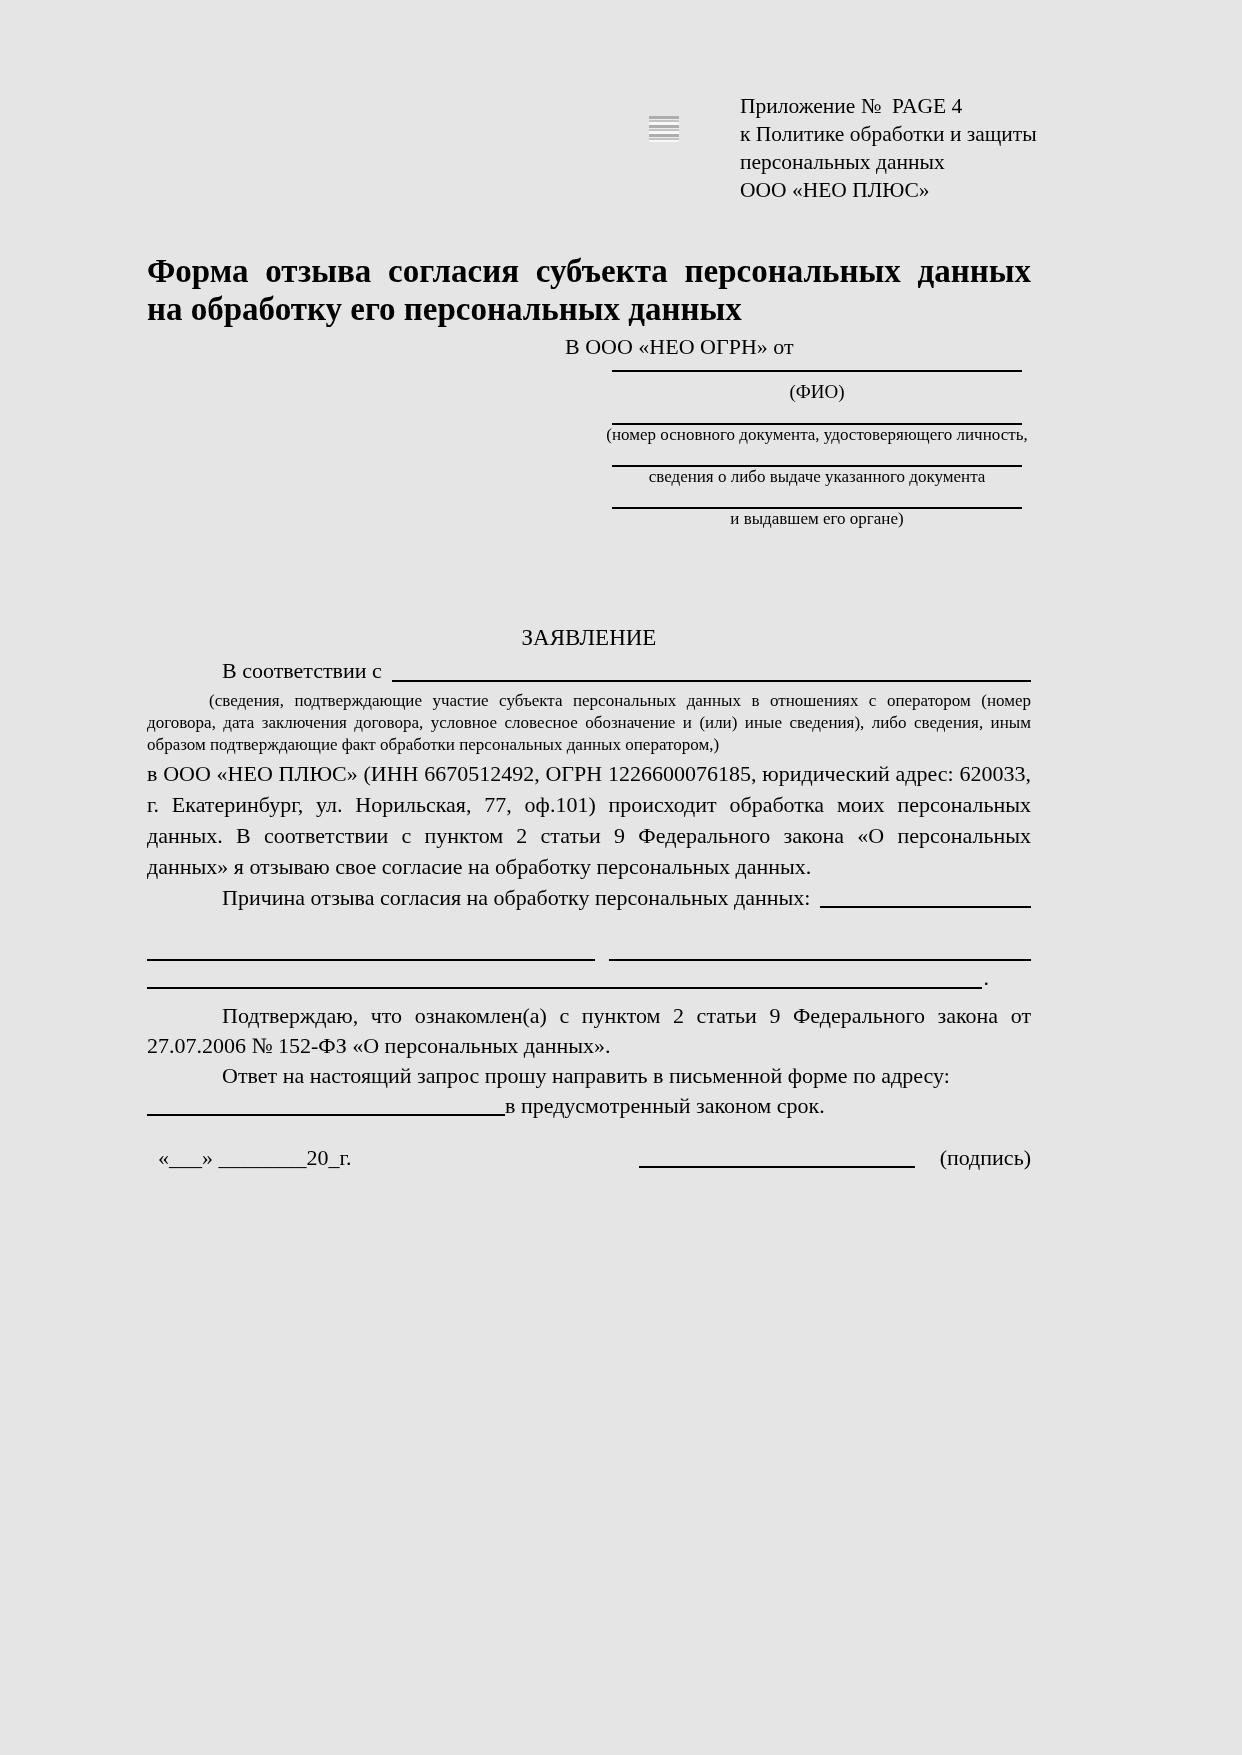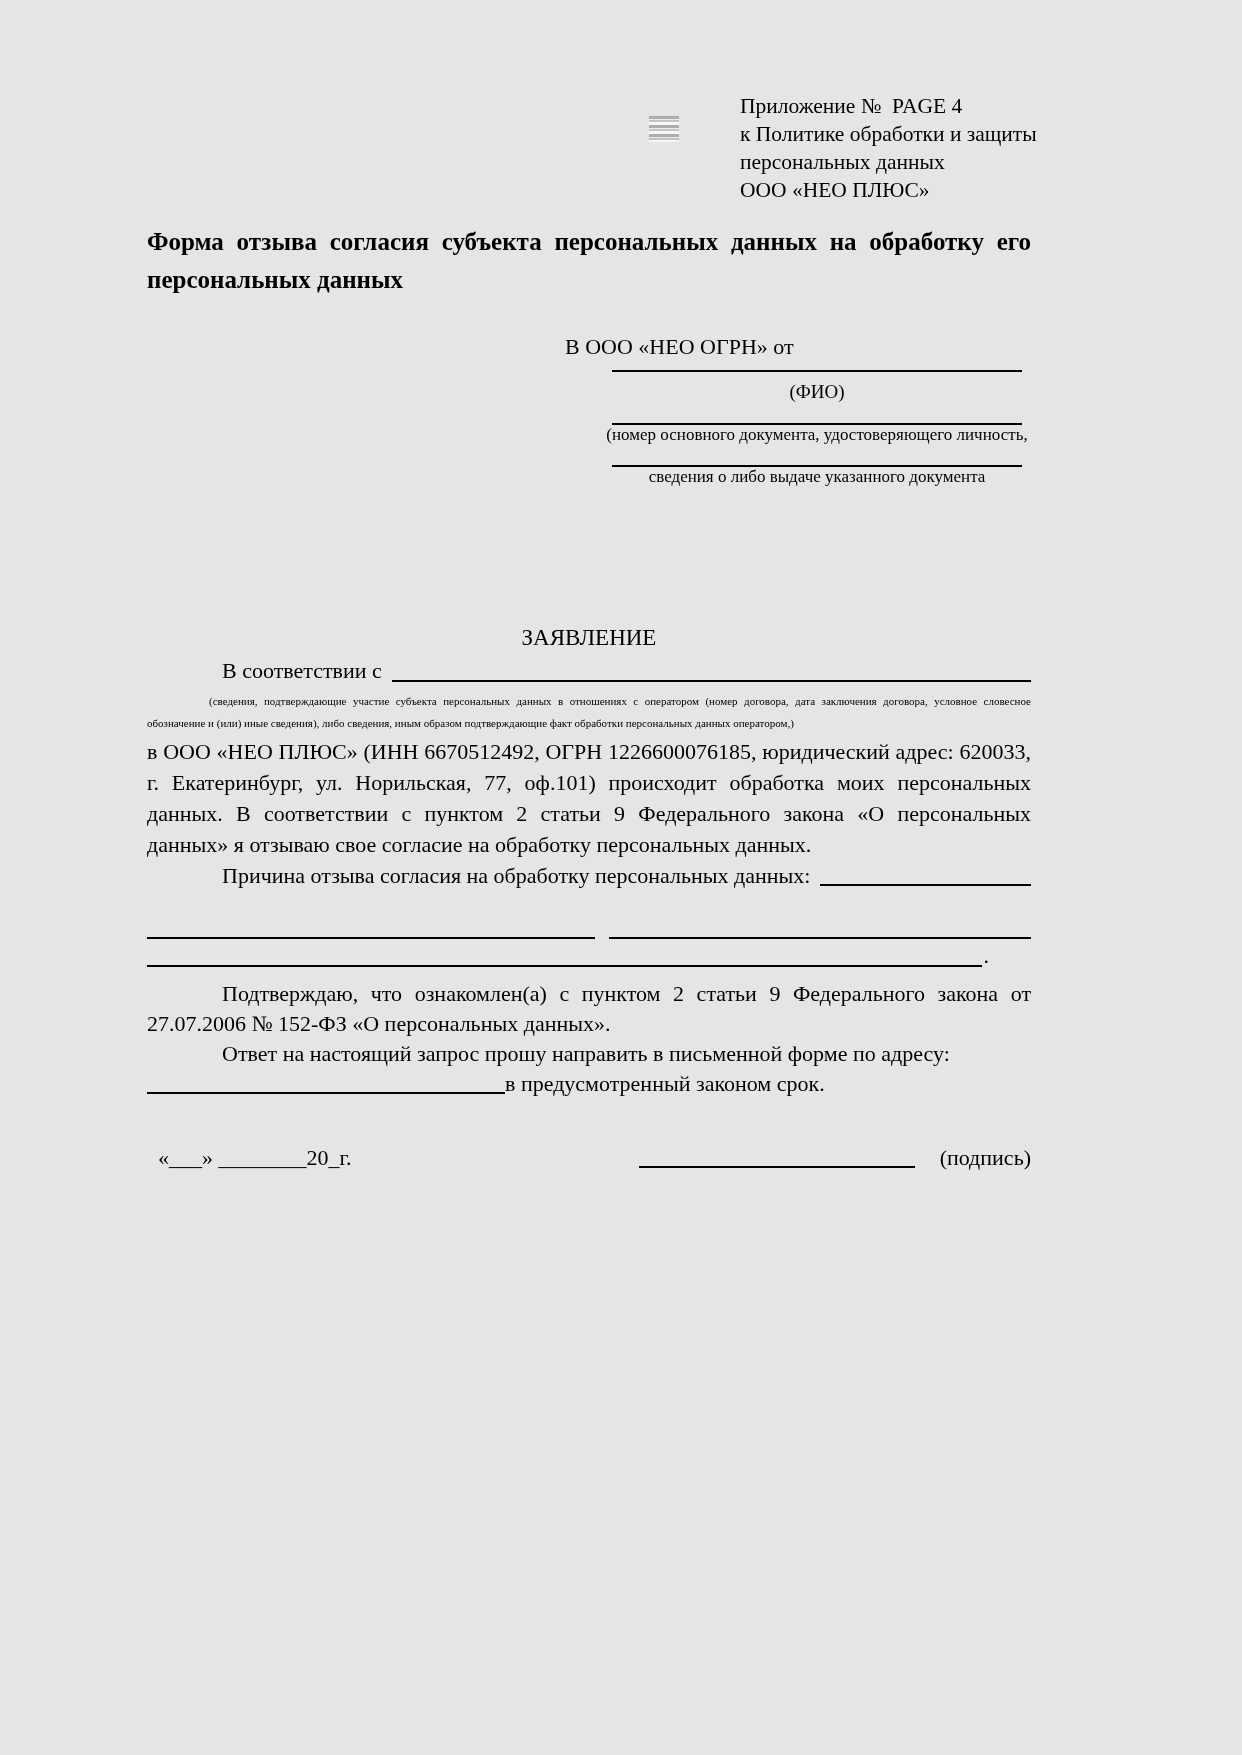--- a/index.html
+++ b/index.html
@@ -16,22 +16,22 @@
     position:absolute; left:649px; top:116px; width:30px; height:26px;
     background:repeating-linear-gradient(180deg,
       #a3a3a3 0 3px, #ededed 3px 4px, #bdbdbd 4px 6px, #fbfbfb 6px 9px);
     opacity:.85;
   }
 
   .header-block { position:absolute; left:740px; top:92px; font-size:21.5px; line-height:28px; }
   .header-block .hline { white-space:pre-wrap; }
 
   .doc-title {
-    position:absolute; left:147px; top:223px; width:884px;
-    font-size:25px; font-weight:bold; line-height:38px; text-align:justify;
+    position:absolute; left:147px; top:252px; width:884px;
+    font-size:33px; font-weight:bold; line-height:38px; text-align:justify;
   }
 
   .addressee { position:absolute; left:565px; top:333px; width:457px; font-size:22px; }
   .to-line { line-height:28px; }
   .addr-fields { margin-left:47px; width:410px; margin-top:9px; }
   .field + .field { margin-top:20px; }
   .field-line { border-bottom:2px solid #000; height:0; }
   .fcap { text-align:center; white-space:nowrap; margin:0 -40px; }
   .fcap-fio { font-size:19px; padding-top:9px; }
   .fcap-small { font-size:17px; }
@@ -42,21 +42,21 @@
   }
 
   .main { position:absolute; left:147px; top:656px; width:884px; font-size:22px; }
 
   .fill-line { border-bottom:2px solid #000; display:inline-block; }
 
   .intro-row { display:flex; line-height:30px; }
   .intro-text { padding-left:75px; white-space:nowrap; }
   .intro-row .fill-line { flex:1; margin-left:10px; margin-bottom:4px; align-self:flex-end; }
 
-  .fine-print { font-size:11px; line-height:22px; text-align:justify; text-indent:62px; margin-top:4px; }
+  .fine-print { font-size:17px; line-height:22px; text-align:justify; text-indent:62px; margin-top:4px; }
 
   .body-par { line-height:31px; text-align:justify; margin-top:2px; }
 
   .reason-row { display:flex; line-height:31px; }
   .reason-text { padding-left:75px; white-space:nowrap; }
   .reason-row .fill-line { flex:1; margin-left:10px; margin-bottom:5px; align-self:flex-end; }
 
   .blank1 { display:flex; gap:14px; margin-top:20px; height:30px; }
   .blank1 .fill-line { height:28px; }
   .blank1 .seg1 { flex:1.06; }
@@ -104,20 +104,24 @@
         <div class="fcap fcap-fio">(ФИО)</div>
       </div>
       <div class="field">
         <div class="field-line"></div>
         <div class="fcap fcap-small">(номер основного документа, удостоверяющего личность,</div>
       </div>
       <div class="field">
         <div class="field-line"></div>
         <div class="fcap fcap-small">сведения о либо выдаче указанного документа</div>
       </div>
+      <div class="field">
+        <div class="field-line"></div>
+        <div class="fcap fcap-small">и выдавшем его органе)</div>
+      </div>
     </div>
   </div>
 
   <div class="zayavlenie">ЗАЯВЛЕНИЕ</div>
 
   <div class="main">
 
     <div class="intro-row">
       <span class="intro-text">В соответствии с</span>
       <span class="fill-line"></span>

